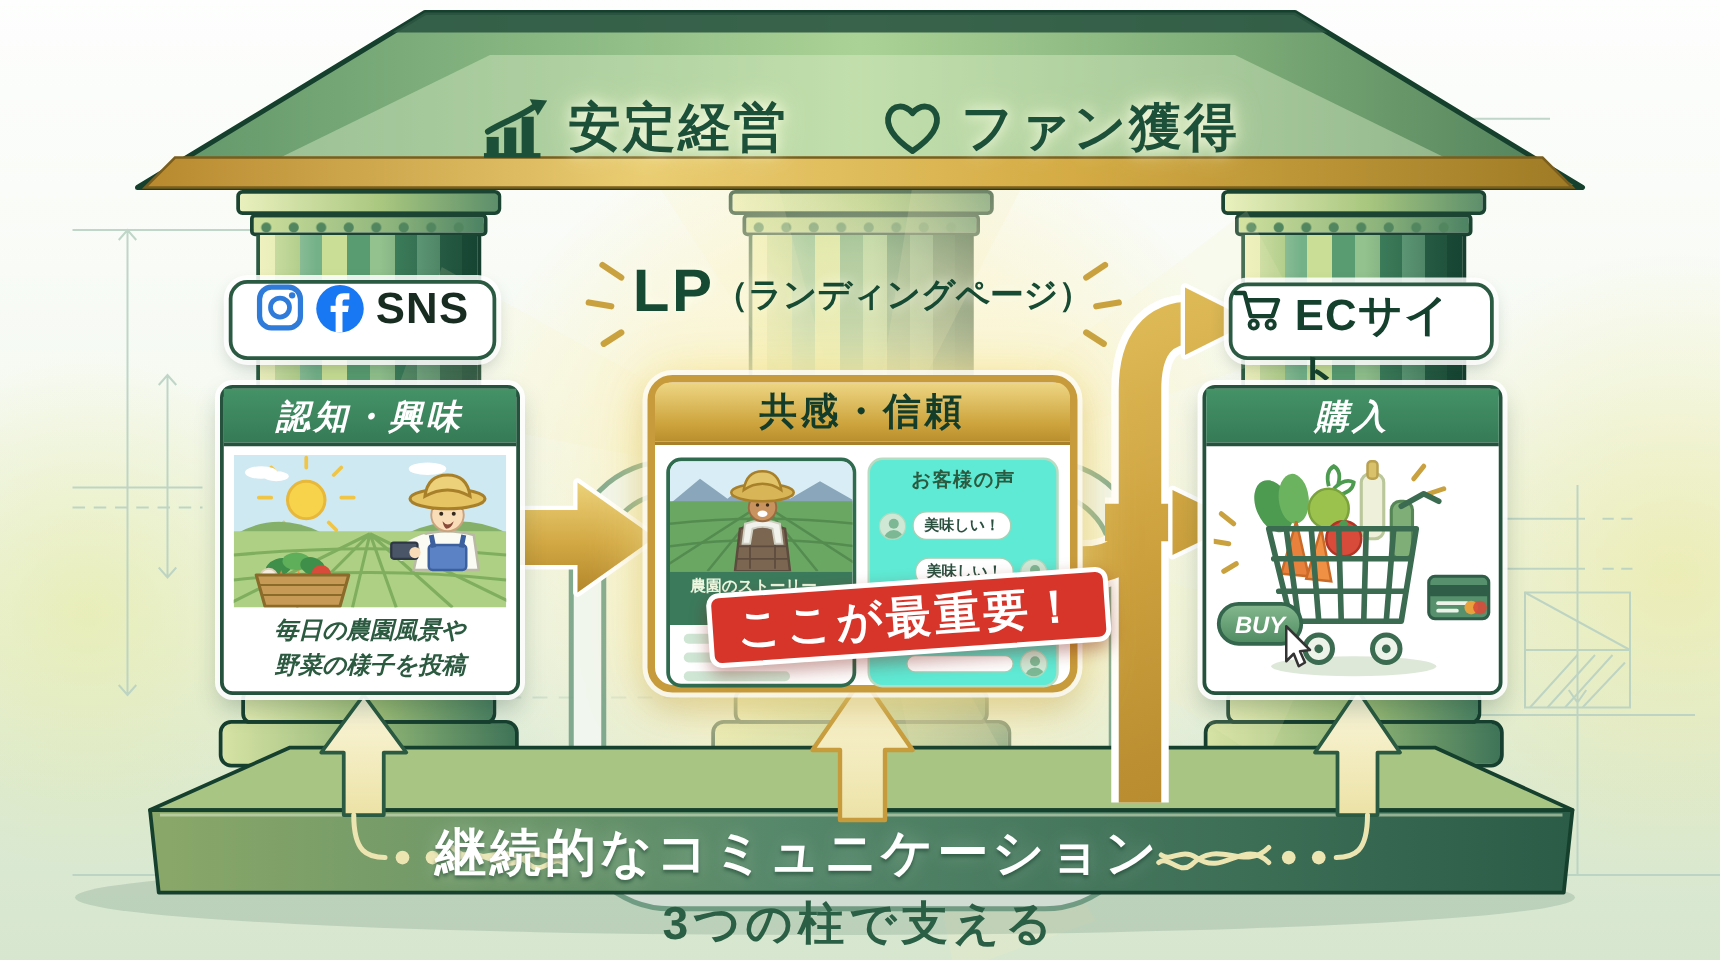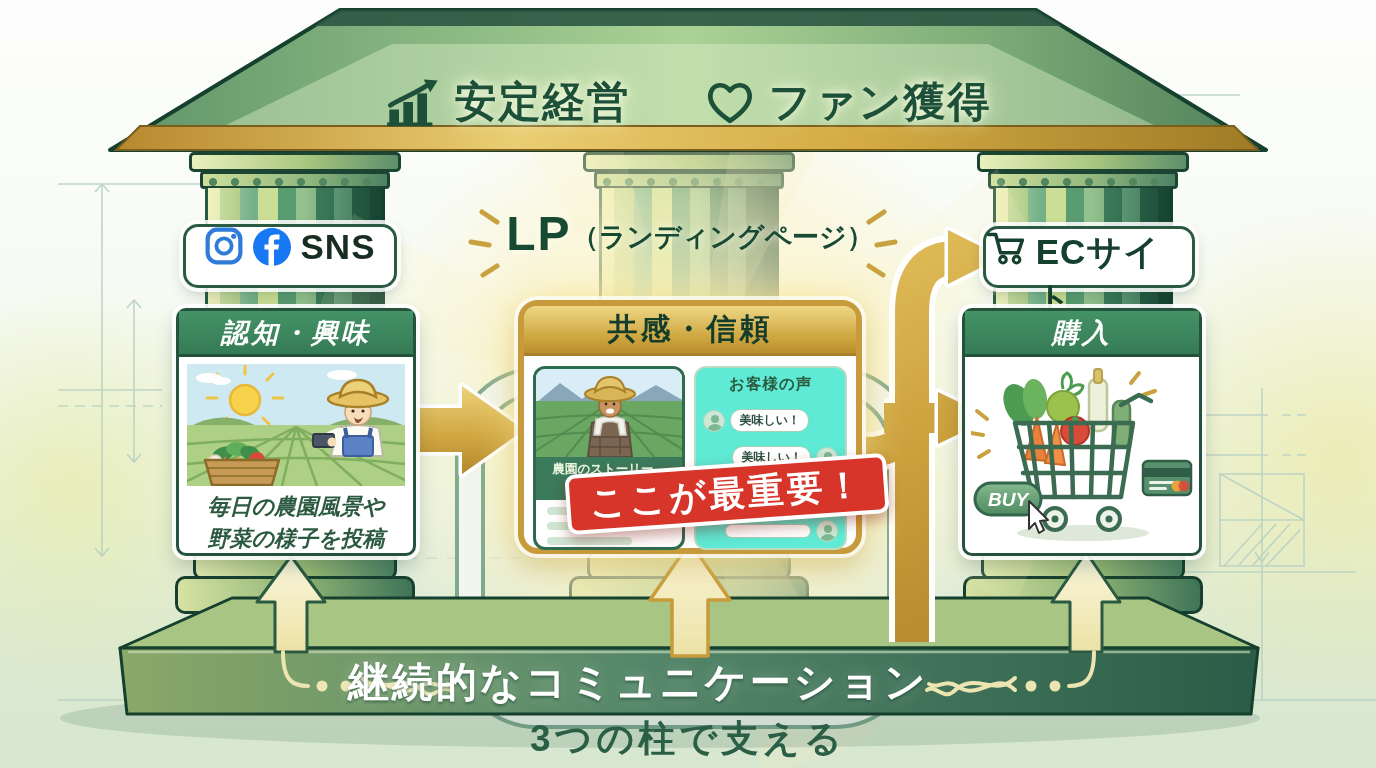--- a/index.html
+++ b/index.html
@@ -60,21 +60,21 @@
     text-shadow:0 0 10px rgba(255,255,235,.95),0 0 24px rgba(250,255,210,.8);}
 
   
   .card{position:absolute;background:#fff;border:3.5px solid #24523c;border-radius:10px;z-index:6;
     box-shadow:0 0 0 4px rgba(255,255,255,.9),0 10px 20px rgba(25,60,45,.28);font-style:italic;}
   .card-head{height:46px;display:flex;align-items:center;justify-content:center;
     background:linear-gradient(180deg,#459267,#357b56);color:#fff;font-size:27px;font-weight:800;letter-spacing:3px;
     border-bottom:3px solid #24523c;}
   .card-sns{left:176px;top:308px;width:240px;height:248px;}
   .card-ec{left:962px;top:308px;width:240px;height:248px;}
-  .cap-text{margin-top:5px;text-align:center;font-size:22px;font-weight:800;color:#2c5a40;line-height:1.45;}
+  .cap-text{margin-top:5px;text-align:center;font-size:19px;font-weight:800;color:#2c5a40;line-height:1.45;}
 
   .card-lp{left:518px;top:300px;width:344px;height:254px;background:#fff;border:6px solid #c79b3b;border-radius:20px;z-index:6;position:absolute;
     box-shadow:0 0 0 4px rgba(255,255,255,.75),0 0 44px rgba(248,226,140,.9),0 12px 24px rgba(120,90,20,.28);}
   .lp-head{height:50px;display:flex;align-items:center;justify-content:center;border-radius:12px 12px 0 0;
     background:linear-gradient(180deg,#eed684,#cda43d 70%,#b98f2e);color:#143c2a;font-size:30px;font-weight:900;letter-spacing:3px;
     border-bottom:3px solid #a8802a;}
   .lp-body{display:flex;gap:9px;padding:10px 9px;}
   .lp-left{width:154px;border:3px solid #2e6b4f;border-radius:12px;overflow:hidden;background:#fff;}
   .pcap{background:#3c7a5c;color:#edf7e0;font-size:12.5px;font-weight:800;text-align:center;line-height:1.4;padding:4px 1px;}
   .pill{height:8px;border-radius:4px;background:#cfe6d4;margin:7px 11px 0;}

